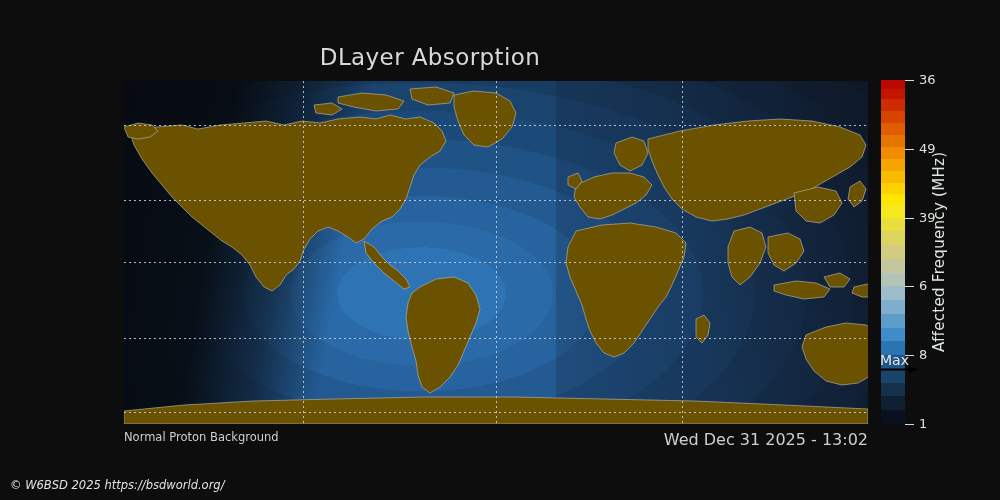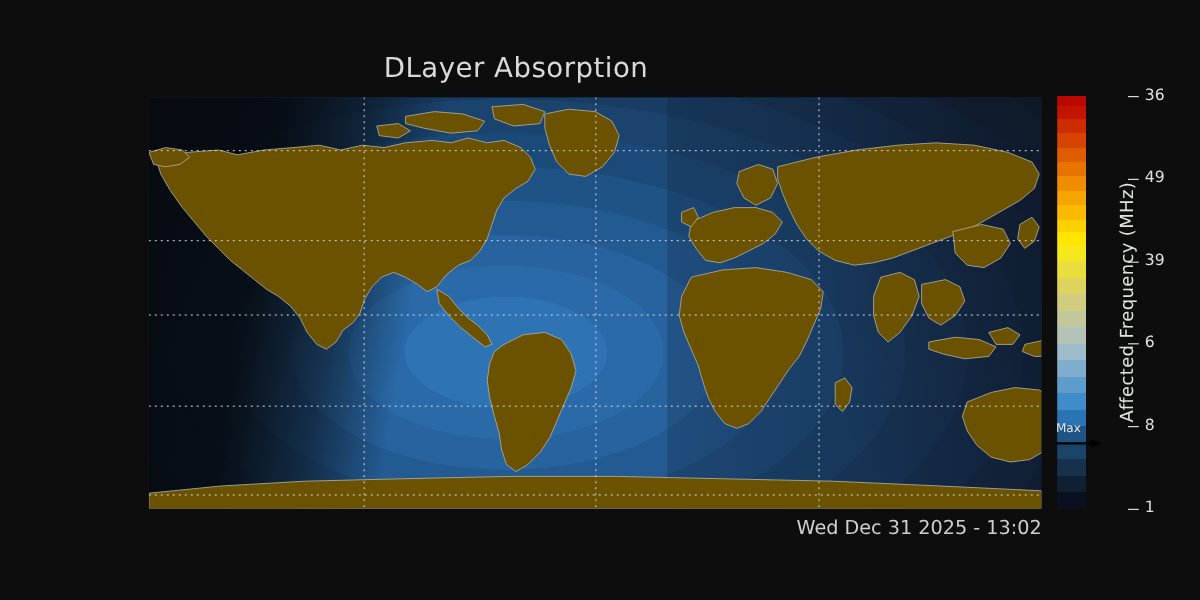--- a/index.html
+++ b/index.html
@@ -121,34 +121,34 @@
       #f9ba00 70%, #f9ba00 73.5%,
       #f5a400 73.5%,#f5a400 77%,
       #ef8c00 77%, #ef8c00 80.5%,
       #e87400 80.5%,#e87400 84%,
       #e05c00 84%, #e05c00 87.5%,
       #d74400 87.5%,#d74400 91%,
       #cd2c00 91%, #cd2c00 94.5%,
       #c31400 94.5%,#c31400 97.5%,
       #b80800 97.5%,#b80800 100%);
   }
-  .cticks{position:absolute;left:940px;top:80px;width:60px;height:344px;}
+  .cticks{position:absolute;left:905px;top:80px;width:60px;height:344px;}
   .ctick{position:absolute;left:0;height:1px;width:9px;background:#d9d9d9;}
   .ctlabel{position:absolute;left:14px;color:#d9e4d9;font-size:13px;
            transform:translateY(-8px);white-space:nowrap;}
   .cbarlabel{
     position:absolute;left:927px;top:80px;height:344px;width:24px;
     display:flex;align-items:center;justify-content:center;
     color:#dfe6df;font-size:15px;
     writing-mode:vertical-rl;transform:rotate(180deg);
     letter-spacing:.3px;
   }
   
   .maxmark{position:absolute;left:879px;top:353px;width:46px;height:22px;}
-  .maxmark .mlab{position:absolute;left:1px;top:-1px;color:#e6e6e6;font-size:10px;}
+  .maxmark .mlab{position:absolute;left:1px;top:-1px;color:#e6e6e6;font-size:14px;}
   .maxmark .marrow{position:absolute;left:1px;top:13px;width:38px;height:7px;}
 
   
   .note{position:absolute;color:#cfcfcf;font-size:11.5px;}
   .note1{left:124px;top:430px;}
   .note2{left:124px;top:444px;}
   .stamp{position:absolute;right:132px;top:430px;color:#cfcfcf;font-size:16px;}
   .copy{position:absolute;left:10px;top:478px;color:#e2e2e2;font-size:11.5px;
         font-style:italic;font-family:"DejaVu Sans","Liberation Sans",sans-serif;}
 </style>
@@ -292,15 +292,17 @@
   <div class="cbarlabel">Affected Frequency (MHz)</div>
 
   <div class="maxmark">
     <div class="mlab">Max</div>
     <svg class="marrow" viewBox="0 0 38 7">
       <line x1="0" y1="3.5" x2="30" y2="3.5" stroke="#000" stroke-width="2"></line>
       <polygon points="29,0 38,3.5 29,7" fill="#000"></polygon>
     </svg>
   </div>
 
+  <div class="note note1">Normal Proton Background</div>
   <div class="stamp">Wed Dec 31 2025 - 13:02</div>
+  <div class="copy">© W6BSD 2025 https://bsdworld.org/</div>
 
 </div>
 
 </body></html>

